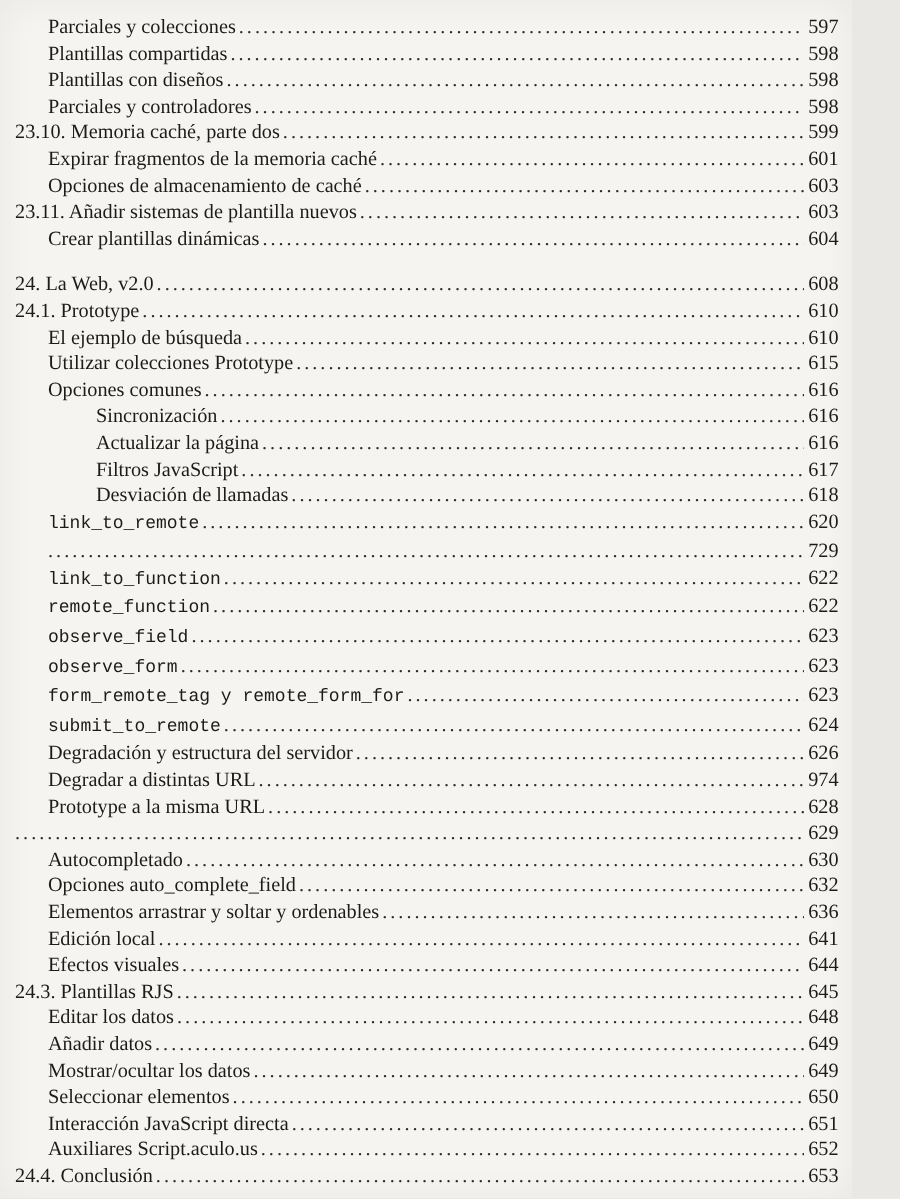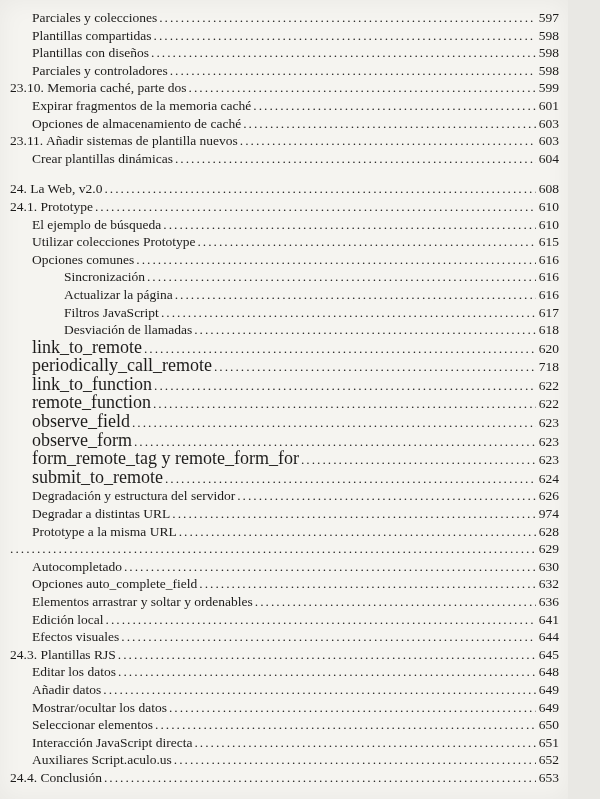--- a/index.html
+++ b/index.html
@@ -25,22 +25,22 @@
     display: flex;
     align-items: baseline;
     line-height: 17.6px;
     white-space: nowrap;
   }
   .row .title {
     flex: 0 0 auto;
     padding-right: 2px;
   }
   .row.code .title {
-    font-family: Liberation Serif, serif;
-    font-size: 18px;
+    font-family: Liberation Mono, monospace;
+    font-size: 12px;
   }
   .row .leader {
     flex: 1 1 auto;
     overflow: hidden;
     white-space: nowrap;
     min-width: 6px;
   }
   .row .leader::after {
     content: "..............................................................................................................................................................................";
     letter-spacing: 2px;
@@ -152,23 +152,22 @@
         <span class="title">Desviación de llamadas</span>
         <span class="leader"></span>
         <span class="pagenum">618</span>
       </div>
       <div class="row lvl1 code">
         <span class="title">link_to_remote</span>
         <span class="leader"></span>
         <span class="pagenum">620</span>
       </div>
       <div class="row lvl1 code">
-        <span class="title">periodically_call_remote</span>
-        <span class="leader"></span>
-        <span class="pagenum">718</span>
+        <span class="leader"></span>
+        <span class="pagenum">729</span>
       </div>
       <div class="row lvl1 code">
         <span class="title">link_to_function</span>
         <span class="leader"></span>
         <span class="pagenum">622</span>
       </div>
       <div class="row lvl1 code">
         <span class="title">remote_function</span>
         <span class="leader"></span>
         <span class="pagenum">622</span>

